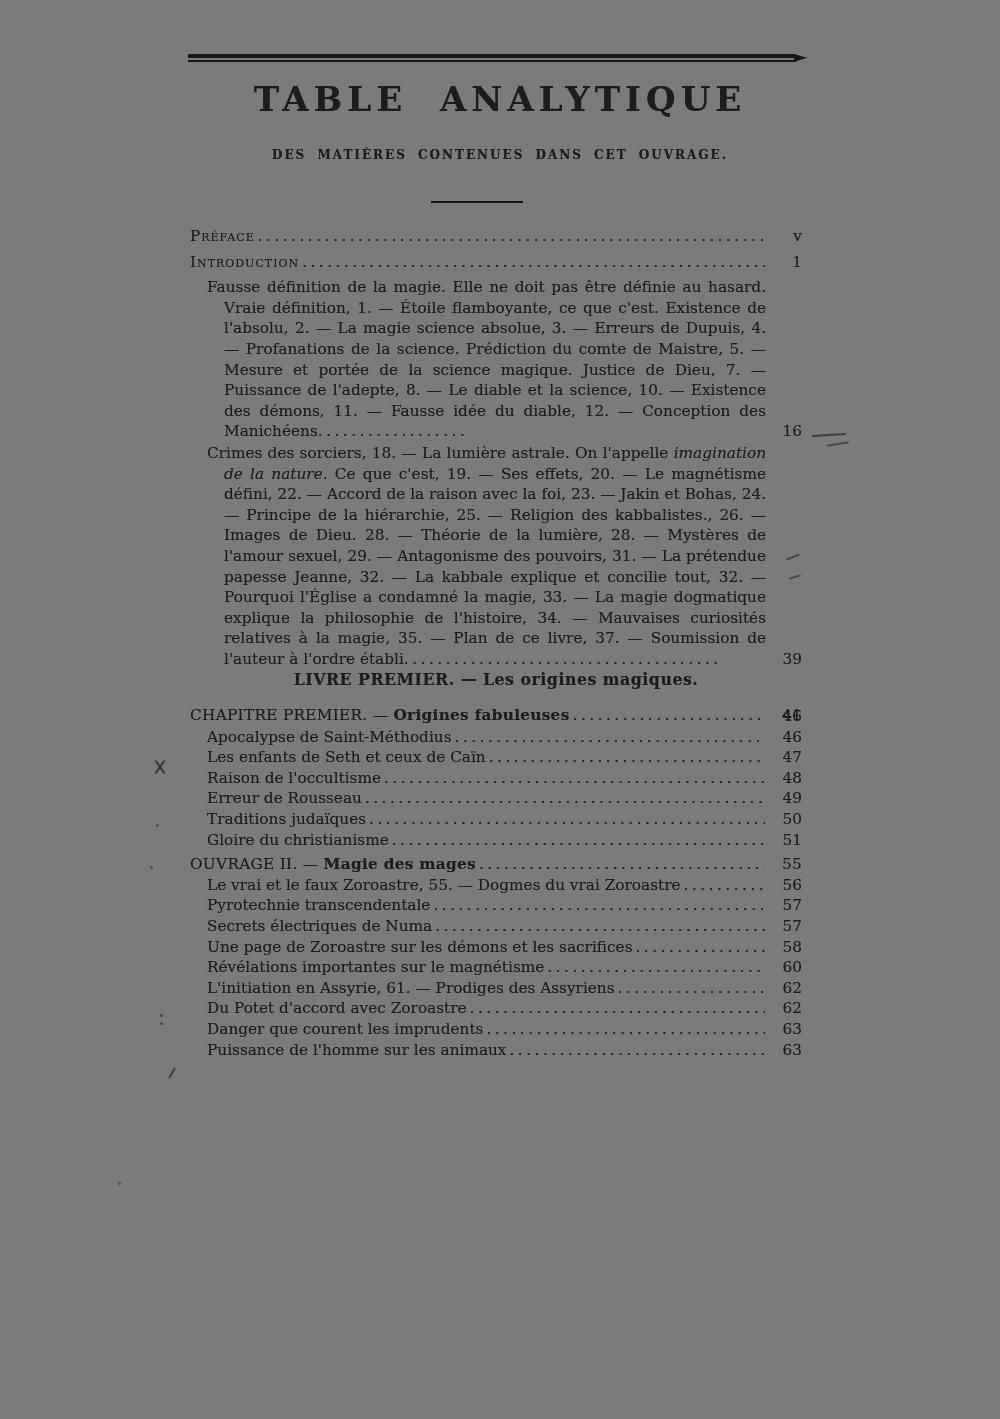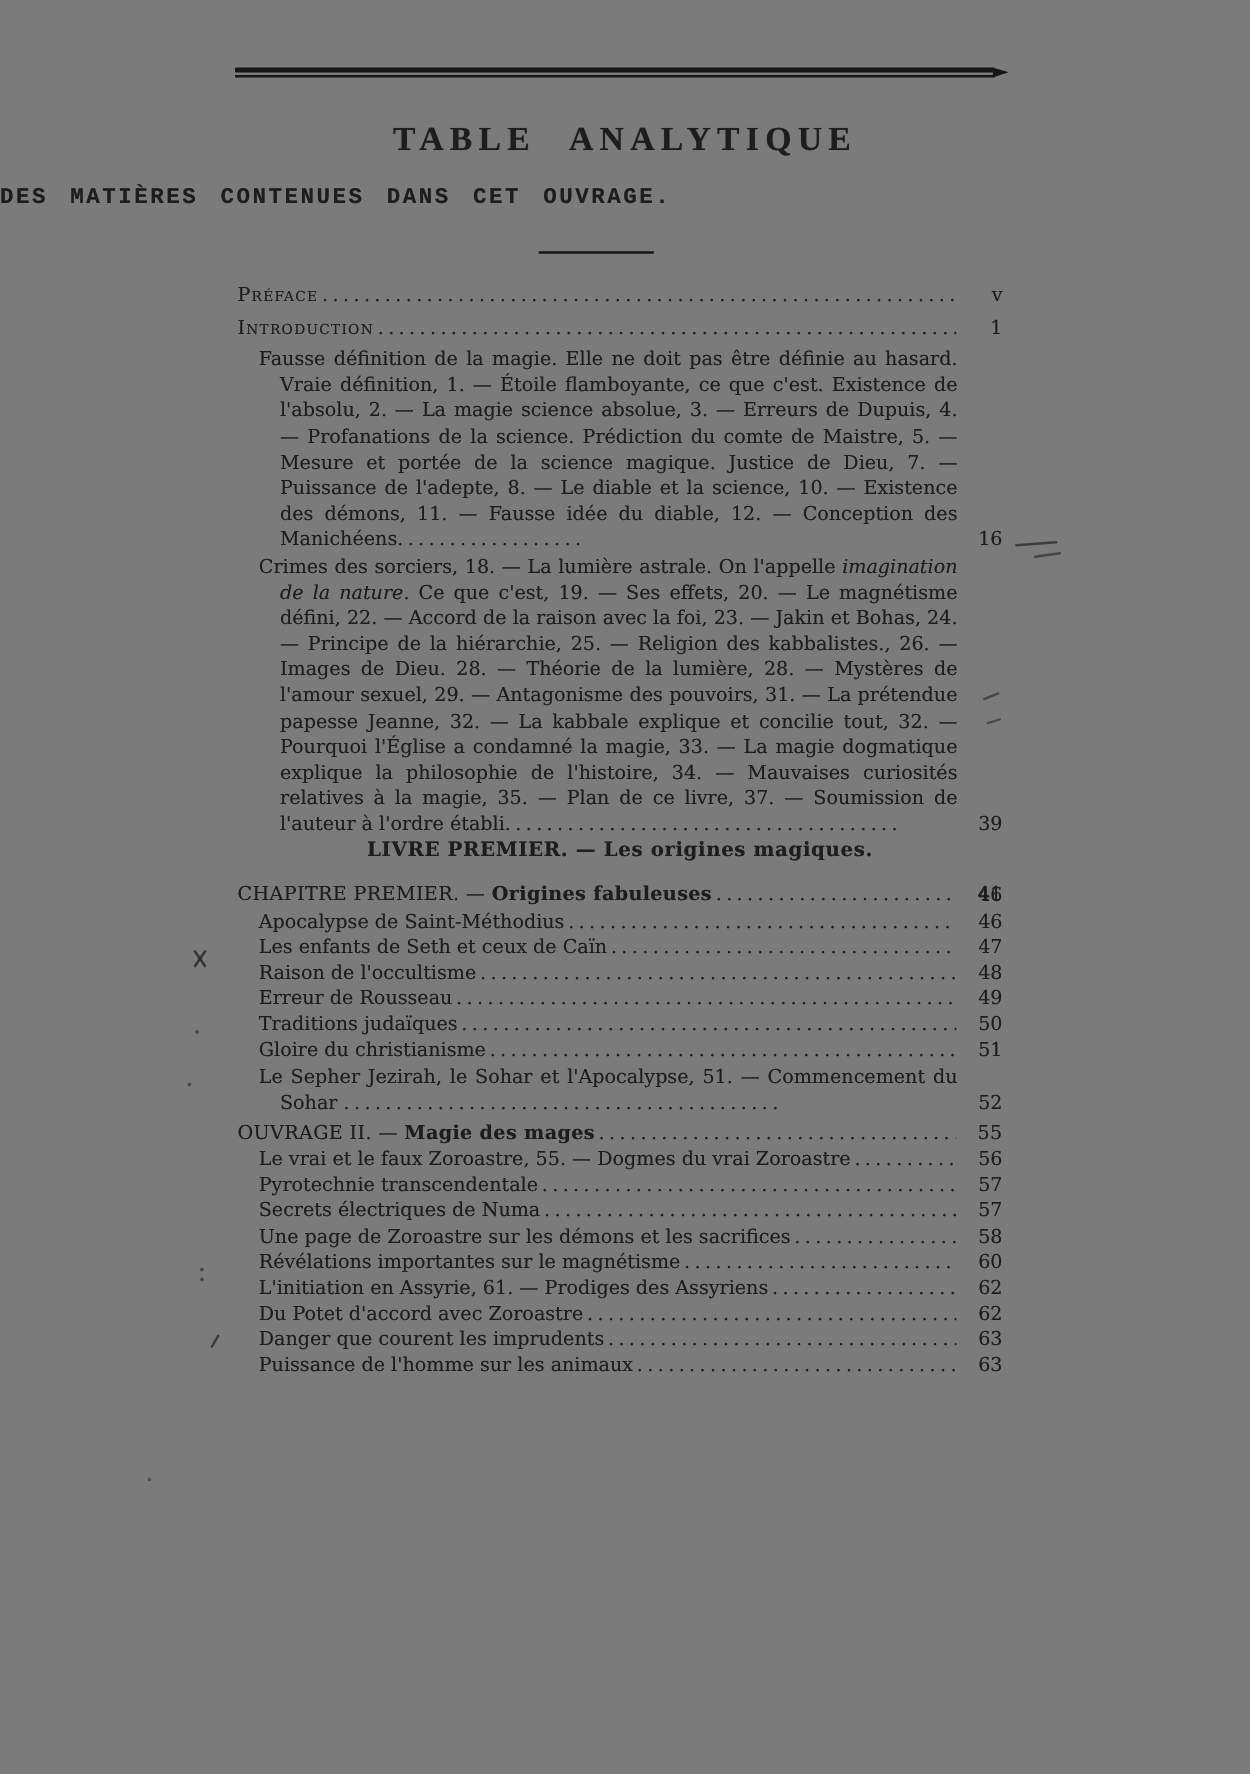--- a/index.html
+++ b/index.html
@@ -17,32 +17,30 @@
   .top-rule { position: absolute; left: 188px; top: 54px; width: 608px; }
   .rule-thick { height: 4px; background: #171717; border-radius: 1px; }
   .rule-thin  { height: 2px; background: #171717; margin-top: 2px; }
   .rule-end {
     position: absolute; right: -11px; top: 0;
     width: 13px; height: 8px; background: #171717;
     clip-path: polygon(0 0, 100% 48%, 0 100%);
   }
 
   .title {
-    position: absolute; top: 96px; left: 0; width: 100%;
-    text-align: center; font-size: 27px; font-weight: bold;
+    position: absolute; top: 79px; left: 0; width: 100%;
+    text-align: center; font-size: 34px; font-weight: bold;
     letter-spacing: 5px; word-spacing: 16px;
     text-shadow: 0 0 0.6px rgba(15,15,15,0.55);
-    font-family: Liberation Serif, serif;
   }
   .subtitle {
     position: absolute; top: 148px; left: 0; width: 100%;
-    text-align: left; font-size: 18px; font-weight: bold;
+    text-align: center; font-size: 12px; font-weight: bold;
     letter-spacing: 2px; word-spacing: 5px;
     text-shadow: 0 0 0.5px rgba(15,15,15,0.5);
-    font-family: Liberation Mono, monospace;
   }
   .divider { position: absolute; top: 201px; left: 431px; width: 92px; height: 2px; background: #171717; }
 
   .toc {
     position: absolute; left: 190px; top: 226px; width: 612px;
     font-size: 15.3px; line-height: 20.6px;
     text-shadow: 0 0 0.5px rgba(15,15,15,0.45);
   }
 
   .row { display: flex; align-items: baseline; }
@@ -142,21 +140,20 @@
       <div class="row indent1">
         <span class="label"><span>Traditions judaïques</span></span>
         <span class="leader"></span>
         <span class="page">50</span>
       </div>
       <div class="row indent1">
         <span class="label"><span>Gloire du christianisme</span></span>
         <span class="leader"></span>
         <span class="page">51</span>
       </div>
-      <div class="para"><span class="para-body"><span>Le Sepher Jezirah, le Sohar et l'Apocalypse, 51. — Commencement du Sohar </span><span class="dots">..........................................</span></span><span class="page-abs">52</span></div>
       <div class="row chapter-row">
         <span class="label"><span>OUVRAGE II. — </span><span class="bold">Magie des mages</span></span>
         <span class="leader"></span>
         <span class="page">55</span>
       </div>
       <div class="row indent1">
         <span class="label"><span>Le vrai et le faux Zoroastre, 55. — Dogmes du vrai Zoroastre</span></span>
         <span class="leader"></span>
         <span class="page">56</span>
       </div>

